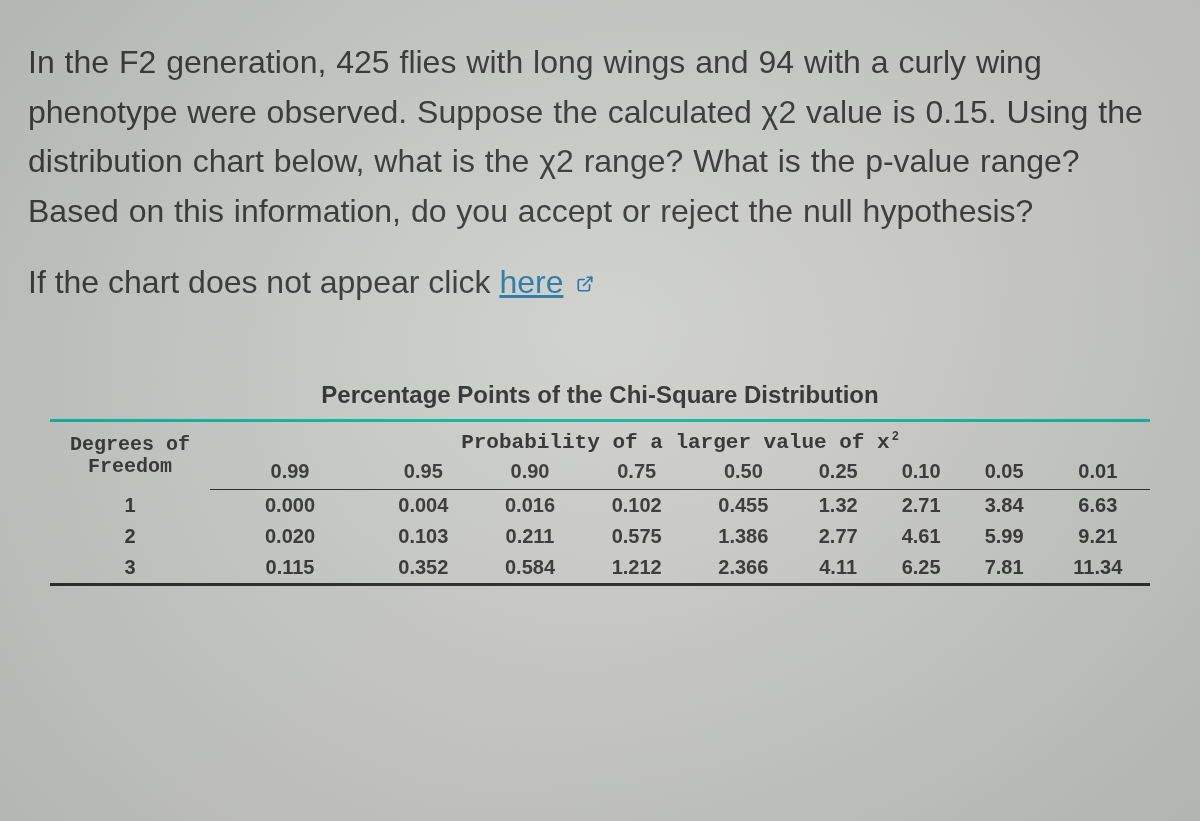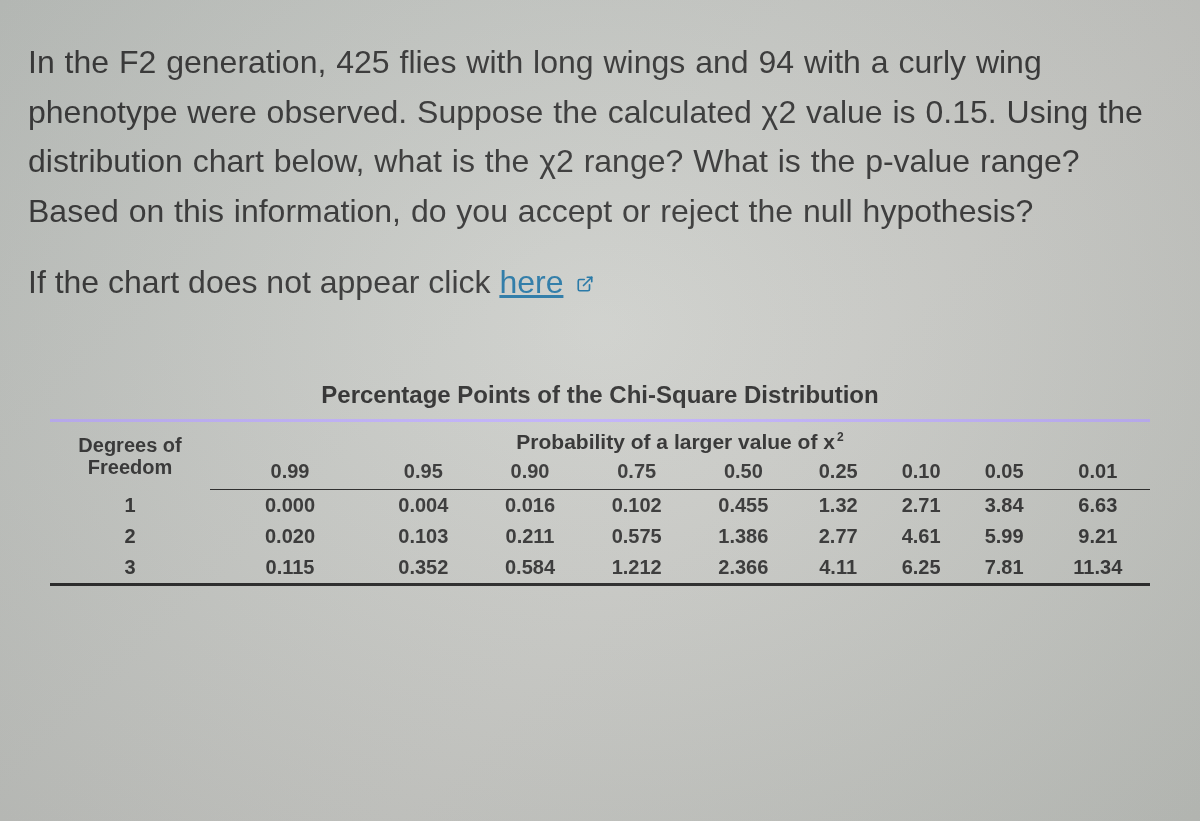--- a/index.html
+++ b/index.html
@@ -65,21 +65,22 @@
   }
   caption {
     caption-side: top;
     text-align: center;
     font-size: 24px;
     font-weight: 700;
     color: #333;
     padding-bottom: 10px;
   }
   .rule-thick td, .rule-thick th {
-    border-top: 3px solid #c4b5fd;
+    border-top: 3px solid #14b8a6;
+    font-family: Liberation Mono, monospace;
   }
   .rule-thin-bottom th, .rule-thin-bottom td {
     border-bottom: 1.5px solid #2d2d2d;
   }
   th, td {
     padding: 4px 0;
     font-weight: 700;
     font-size: 20px;
     text-align: center;
   }

